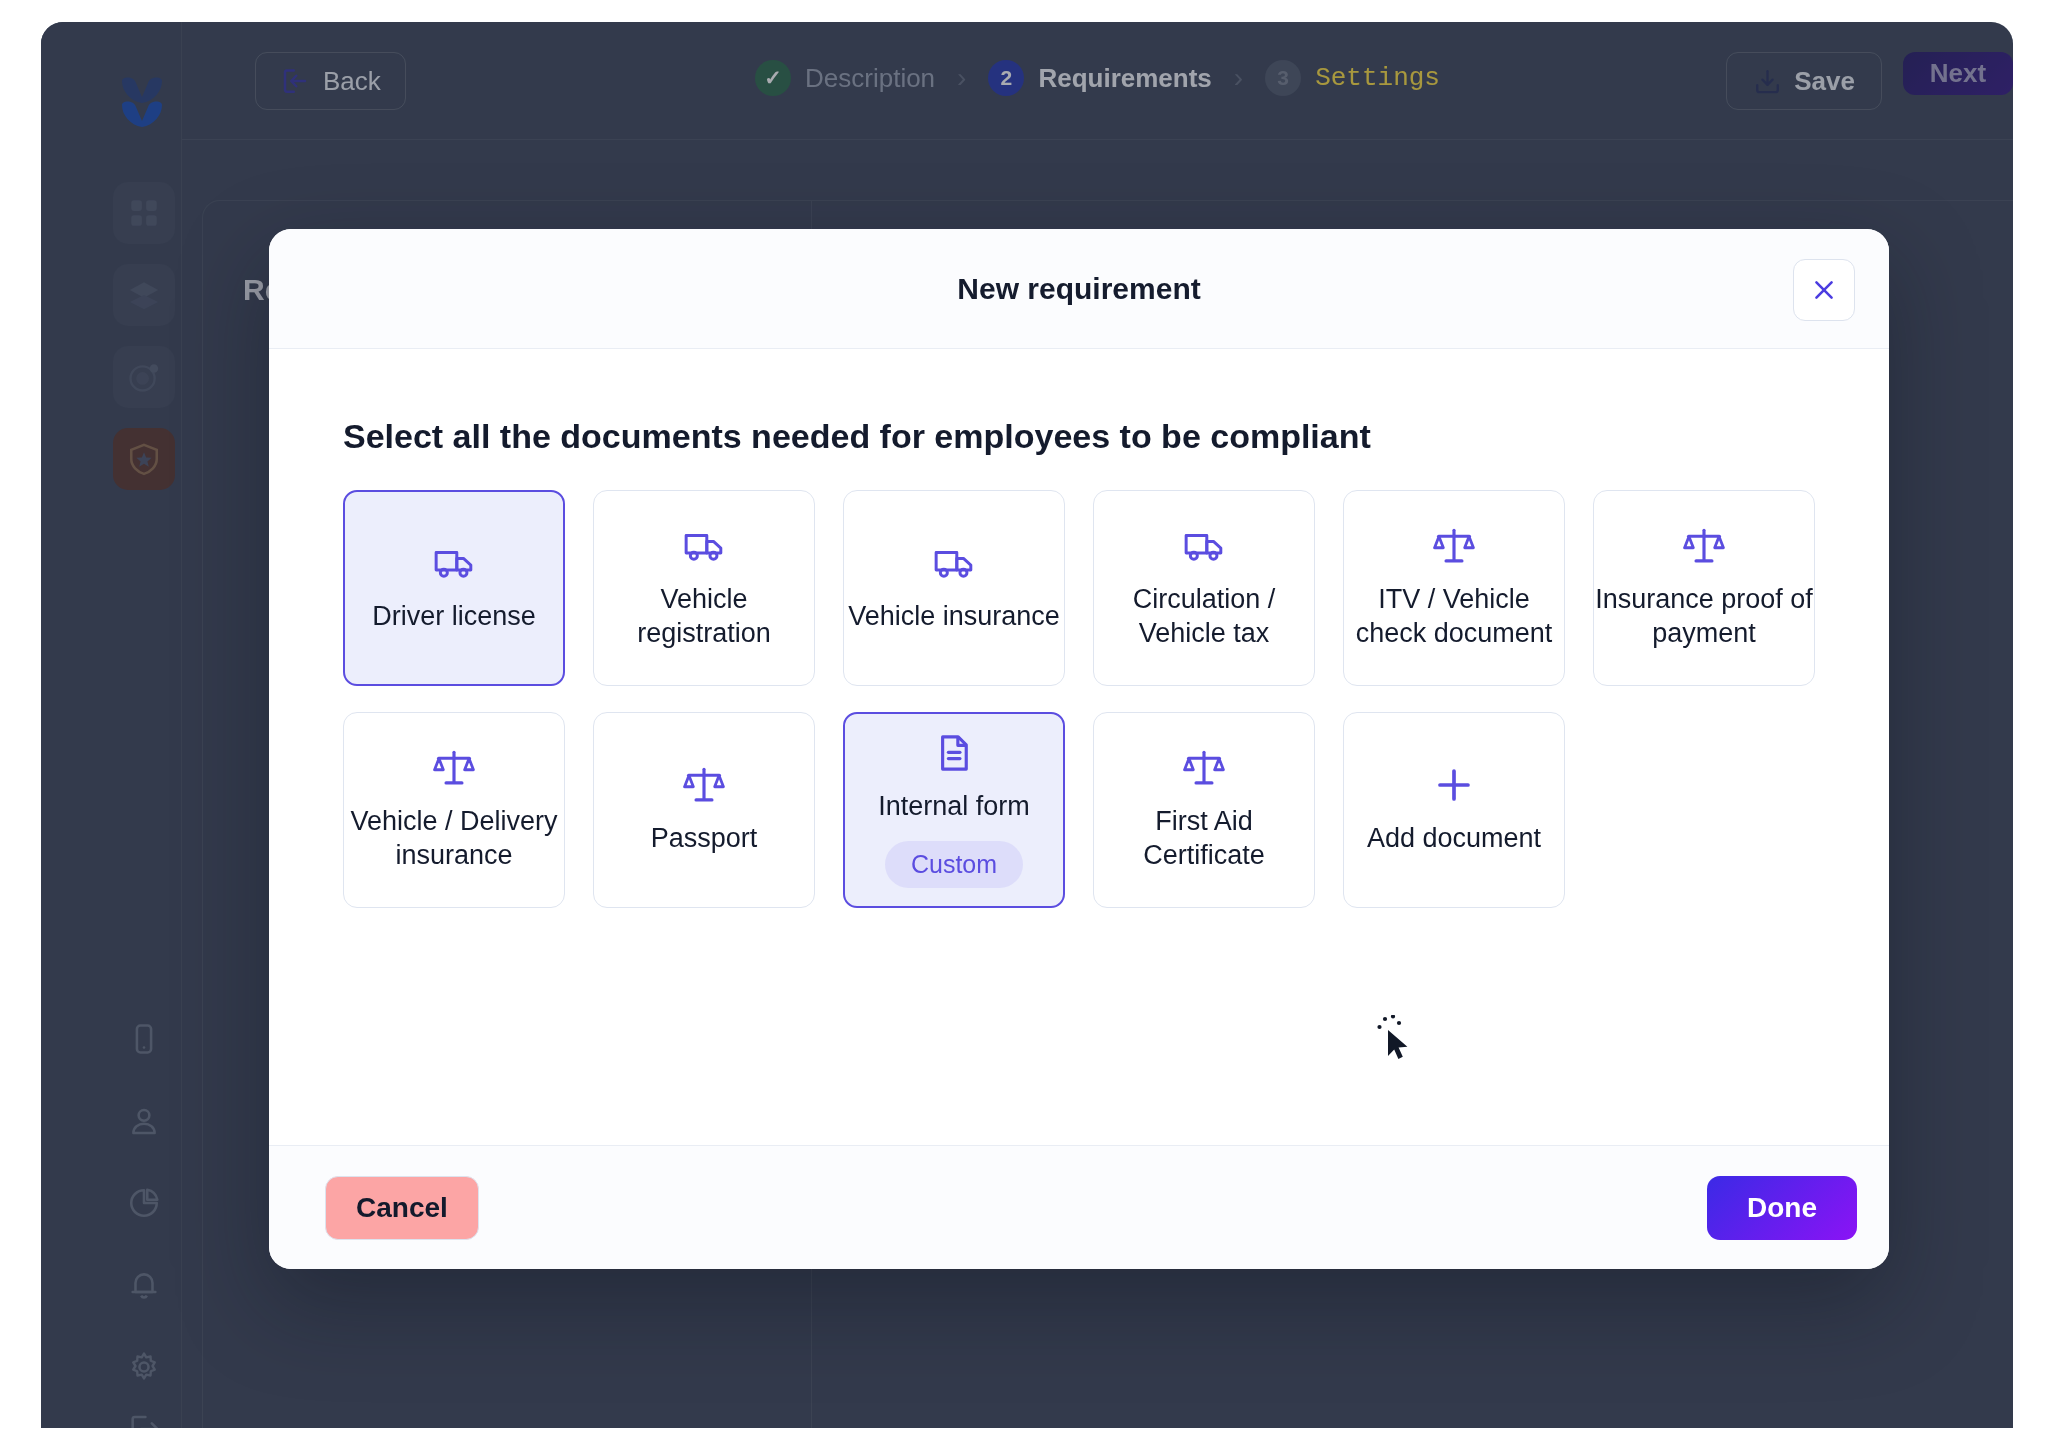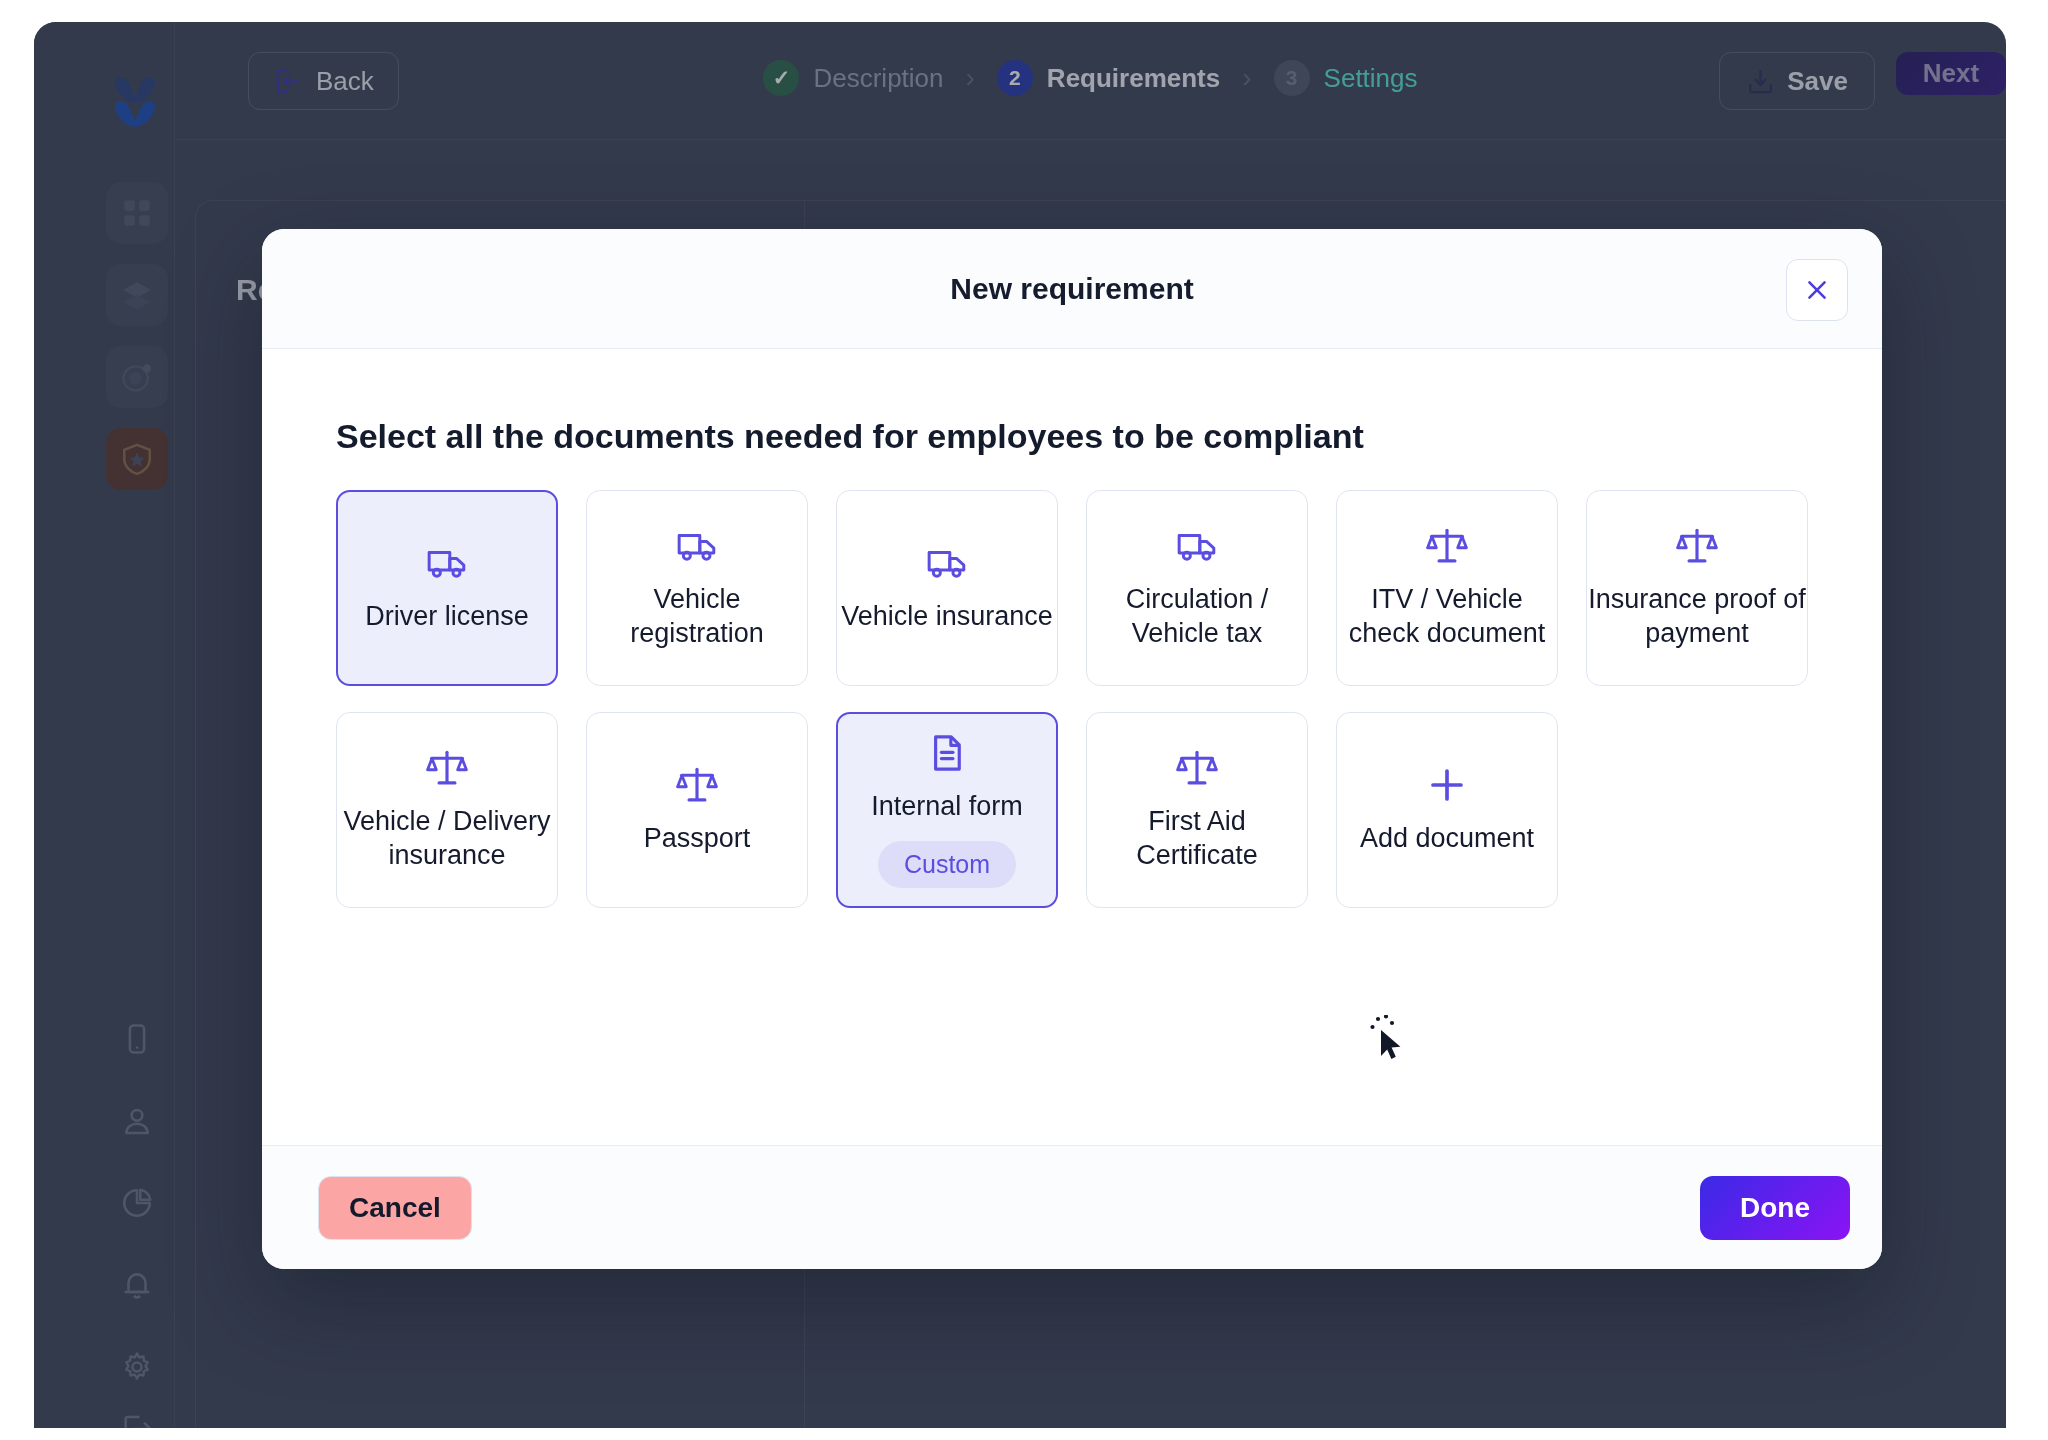--- a/index.html
+++ b/index.html
@@ -6,21 +6,21 @@
   html, body {
     width: 2048px; height: 1440px;
     background: #ffffff;
     font-family: "Liberation Sans", sans-serif;
     overflow: hidden;
   }
 
   
   #app-window {
     position: absolute;
-    left: 34px; top: 22px;
+    left: 41px; top: 22px;
     width: 1972px; height: 1406px;
     background: #414a5e;
     border-radius: 22px 22px 0 0;
     overflow: hidden;
   }
 
   
   #sidebar {
     position: absolute; left: 0; top: 0;
     width: 141px; height: 100%;
@@ -79,21 +79,21 @@
     display: flex; align-items: center; justify-content: center;
     font-size: 21px; font-weight: 700; color: #fff;
     flex: none;
   }
   .step-badge.done { background: #2f6b4f; }
   .step-badge.current { background: #2b3cb0; }
   .step-badge.todo { background: #535c70; color:#7b8394; }
   .step-label { font-size: 26px; }
   .step-label.done { color: #9aa2b4; font-weight: 500; }
   .step-label.current { color: #f2f4f9; font-weight: 700; }
-  .step-label.todo { color: #5eead4; font-weight: 500; }
+  .step-label.todo { color: #fde047; font-weight: 500; font-family: Liberation Mono, monospace; }
   .step-sep {
     color: #6a melhor; font-size: 26px;
   }
   .step-sep { color: #666e82; font-size: 28px; margin: 0 22px; }
 
   #save-button {
     position: absolute; right: 131px; top: 30px;
     height: 58px; padding: 0 26px;
     border: 1px solid rgba(255,255,255,0.16);
     border-radius: 12px;

